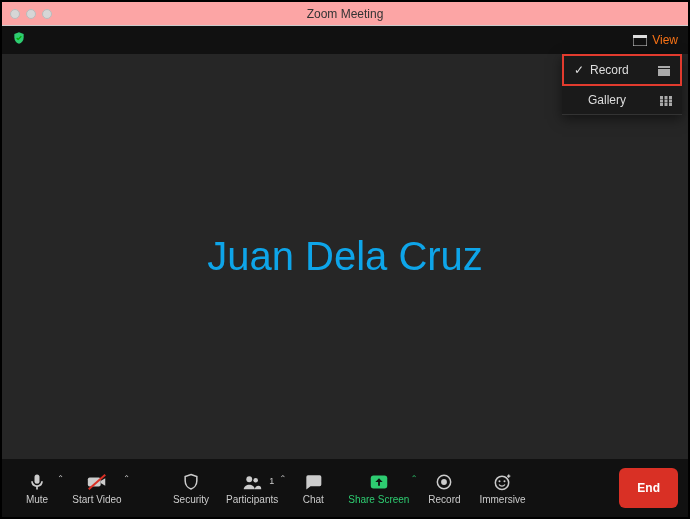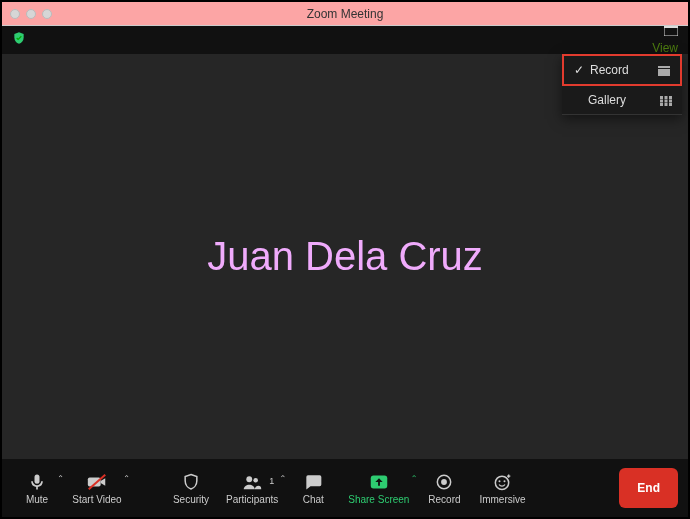--- a/index.html
+++ b/index.html
@@ -3,23 +3,23 @@
   <meta charset="utf-8">
   <style>
     * { margin: 0; padding: 0; box-sizing: border-box; font-family: -apple-system, BlinkMacSystemFont, "Segoe UI", Helvetica, Arial, sans-serif; }
     body { width: 690px; height: 519px; background: #fff; overflow: hidden; border: 2px solid #000; }
     .titlebar { height: 24px; background: #fca5a5; display: flex; align-items: center; padding: 0 8px; position: relative; border-bottom: 1px solid #ccc; }
     .traffic { display: flex; gap: 6px; }
     .dot { width: 10px; height: 10px; border-radius: 50%; background: #d6d6d6; border: 1px solid #bbb; }
     .title { position: absolute; left: 0; right: 0; text-align: center; font-size: 12px; color: #333; font-weight: 500; pointer-events: none; }
     .topbar { height: 28px; background: #111; display: flex; align-items: center; justify-content: space-between; padding: 0 10px; }
     .shield { color: #2ecc71; }
-    .viewbtn { color: #4d7c0f; font-size: 12px; display: flex; align-items: flex-end; gap: 5px; cursor: pointer; flex-direction: column; }
+    .viewbtn { color: #f97316; font-size: 12px; display: flex; align-items: center; gap: 5px; cursor: pointer; }
     .stage { position: relative; height: 405px; background: #262626; display: flex; align-items: center; justify-content: center; }
-    .name { color: #f0abfc; font-size: 40px; font-weight: 400; }
+    .name { color: #0ea5e9; font-size: 40px; font-weight: 400; }
     .viewmenu { position: absolute; top: 0; right: 6px; width: 120px; background: #1a1a1a; font-size: 12px; color: #ddd; box-shadow: 0 4px 12px rgba(0,0,0,.5); }
     .viewmenu .mi { display: flex; align-items: center; justify-content: space-between; padding: 7px 10px; cursor: pointer; }
     .viewmenu .mi .lbl { display: flex; align-items: center; gap: 6px; }
     .viewmenu .mi.sel { border: 2px solid #e23b2e; }
     .viewmenu .sep { height: 1px; background: #333; margin: 0; }
     .check { width: 10px; display: inline-block; }
     .layicon { width: 12px; height: 10px; display: inline-block; }
     .bottombar { height: 58px; background: #111; display: flex; align-items: center; padding: 0 10px; gap: 4px; }
     .ctrl { display: flex; flex-direction: column; align-items: center; justify-content: center; color: #ccc; font-size: 10px; min-width: 50px; padding: 4px 6px; cursor: pointer; gap: 2px; position: relative; }
     .ctrl .chev { position: absolute; top: 6px; right: -2px; font-size: 8px; color: #ccc; }

